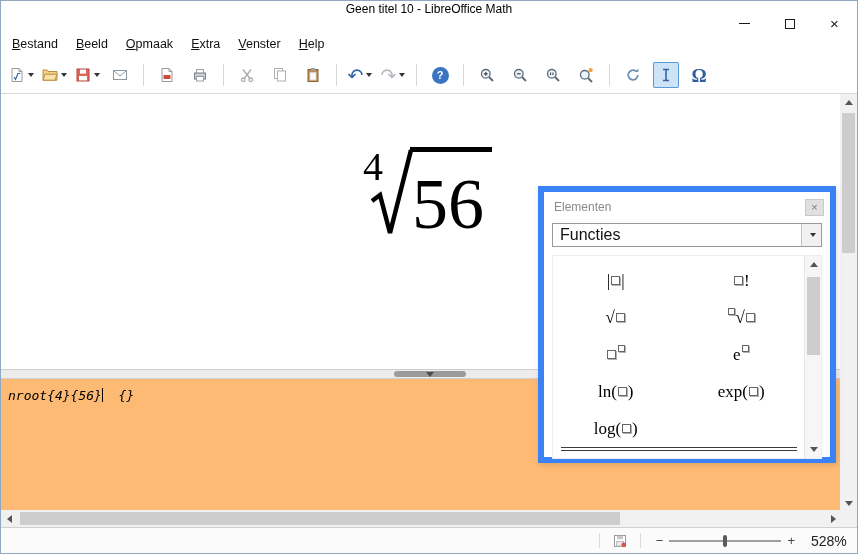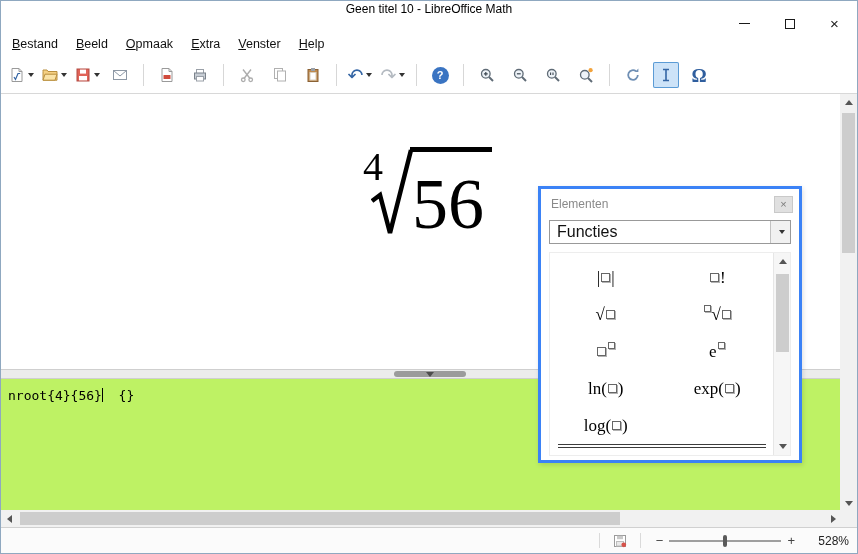--- a/index.html
+++ b/index.html
@@ -36,21 +36,21 @@
   .main-view { position:absolute; top:93px; left:0; width:841px; height:275px; background:#fff; }
   .formula { position:absolute; left:362px; top:53px; display:flex; align-items:flex-start; font-family:"Liberation Serif",serif; color:#000; }
   .root-index { font-size:40px; line-height:1; margin-right:-12px; position:relative; z-index:2; }
   .radical-svg { display:block; }
   .radicand { font-size:72px; line-height:1; border-top:5px solid #000; padding:16px 8px 0 2px; margin-left:-3px; }
   
   .splitter { position:absolute; top:368px; left:0; width:841px; height:10px; background:#ececec; border-top:1px solid #cfcfcf; border-bottom:1px solid #cfcfcf; }
   .split-grip { position:absolute; left:393px; top:1px; width:72px; height:6px; background:#9b9b9b; border-radius:3px; }
   .split-arrow { position:absolute; left:425px; top:2px; width:0; height:0; border-left:4px solid transparent; border-right:4px solid transparent; border-top:5px solid #4d4d4d; }
   
-  .command-area { position:absolute; top:378px; left:0; width:841px; height:133px; background:#bef264; }
+  .command-area { position:absolute; top:378px; left:0; width:841px; height:133px; background:#fdba74;font-style:italic; }
   .cmd-text { padding:9px 0 0 7px; font-family:"DejaVu Sans Mono","Liberation Mono",monospace; font-size:13px; color:#000; }
   .cmd-text span { white-space:pre; }
   .cmd-caret { display:inline-block; width:1px; height:14px; background:#000; vertical-align:-2px; }
   
   .vscroll { position:absolute; top:93px; right:0; width:17px; height:418px; background:#f1f1f1; }
   .hscroll { position:absolute; left:0; bottom:26px; width:841px; height:17px; background:#f1f1f1; }
   .sb-corner { position:absolute; right:0; bottom:26px; width:17px; height:17px; background:#f1f1f1; }
   .sb-btn { position:absolute; width:17px; height:17px; display:flex; align-items:center; justify-content:center; }
   .tri-up   { width:0;height:0;border-left:4px solid transparent;border-right:4px solid transparent;border-bottom:5px solid #555; }
   .tri-down { width:0;height:0;border-left:4px solid transparent;border-right:4px solid transparent;border-top:5px solid #555; }
@@ -58,23 +58,23 @@
   .tri-right{ width:0;height:0;border-top:4px solid transparent;border-bottom:4px solid transparent;border-left:5px solid #555; }
   .vthumb { position:absolute; left:2px; width:13px; background:#cdcdcd; }
   .hthumb { position:absolute; top:2px; height:13px; background:#cdcdcd; }
   
   .statusbar { position:absolute; bottom:0; left:0; right:0; height:26px; background:#fbfbfb; border-top:1px solid #d0d0d0; display:flex; align-items:center; }
   .sb-sep { width:1px; height:15px; background:#dadada; margin:0 9px; }
   .zoom-sign { font-size:13px; color:#444; padding:0 6px; }
   .zoom-slider { position:relative; width:112px; height:14px; }
   .zoom-track { position:absolute; left:0; right:0; top:6px; height:2px; background:#9f9f9f; }
   .zoom-thumb { position:absolute; left:48%; top:1px; width:4px; height:12px; background:#5a5a5a; border-radius:2px; }
-  .zoom-text { font-size:12px; color:#222; margin:0 8px 0 10px; min-width:38px; text-align:right; }
-  
-  .elements-panel { position:absolute; left:537px; top:185px; width:264px; height:277px; background:#fff; border:3px solid #3b82f6; box-shadow:1px 2px 5px rgba(0,0,0,.13); z-index:20; }
+  .zoom-text { font-size:14px; color:#222; margin:0 8px 0 10px; min-width:38px; text-align:left; }
+  
+  .elements-panel { position:absolute; left:537px; top:185px; width:298px; height:277px; background:#fff; border:6px solid #3b82f6; box-shadow:1px 2px 5px rgba(0,0,0,.13); z-index:20; }
   .ep-header { height:30px; display:flex; align-items:center; padding:0 6px 0 10px; }
   .ep-title { font-size:12px; color:#8a8a8a; }
   .ep-close { margin-left:auto; width:19px; height:17px; background:#e0e0e0; border:1px solid #c9c9c9; color:#7a7a7a; font-size:11px; line-height:15px; text-align:center; }
   .ep-dropdown { margin:1px 8px 8px; height:24px; border:1px solid #999; display:flex; align-items:center; background:#fff; }
   .ep-dd-label { font-size:16px; padding-left:7px; color:#111; }
   .ep-dd-btn { margin-left:auto; width:20px; height:100%; background:#f1f1f1; border-left:1px solid #c2c2c2; display:flex; align-items:center; justify-content:center; }
   .ep-list { position:relative; margin:0 8px; height:204px; border:1px solid #ededed; background:#fff; overflow:hidden; }
   .el-grid { position:absolute; left:0; top:0; right:17px; bottom:0; display:grid; grid-template-columns:1fr 1fr; grid-auto-rows:37px; align-items:center; justify-items:center; padding-top:6px; font-family:"Liberation Serif",serif; font-size:17px; color:#000; }
   .el-cell { display:flex; align-items:center; line-height:1; }
   .el-cell sup { line-height:0; transform:translateY(-6px); }

